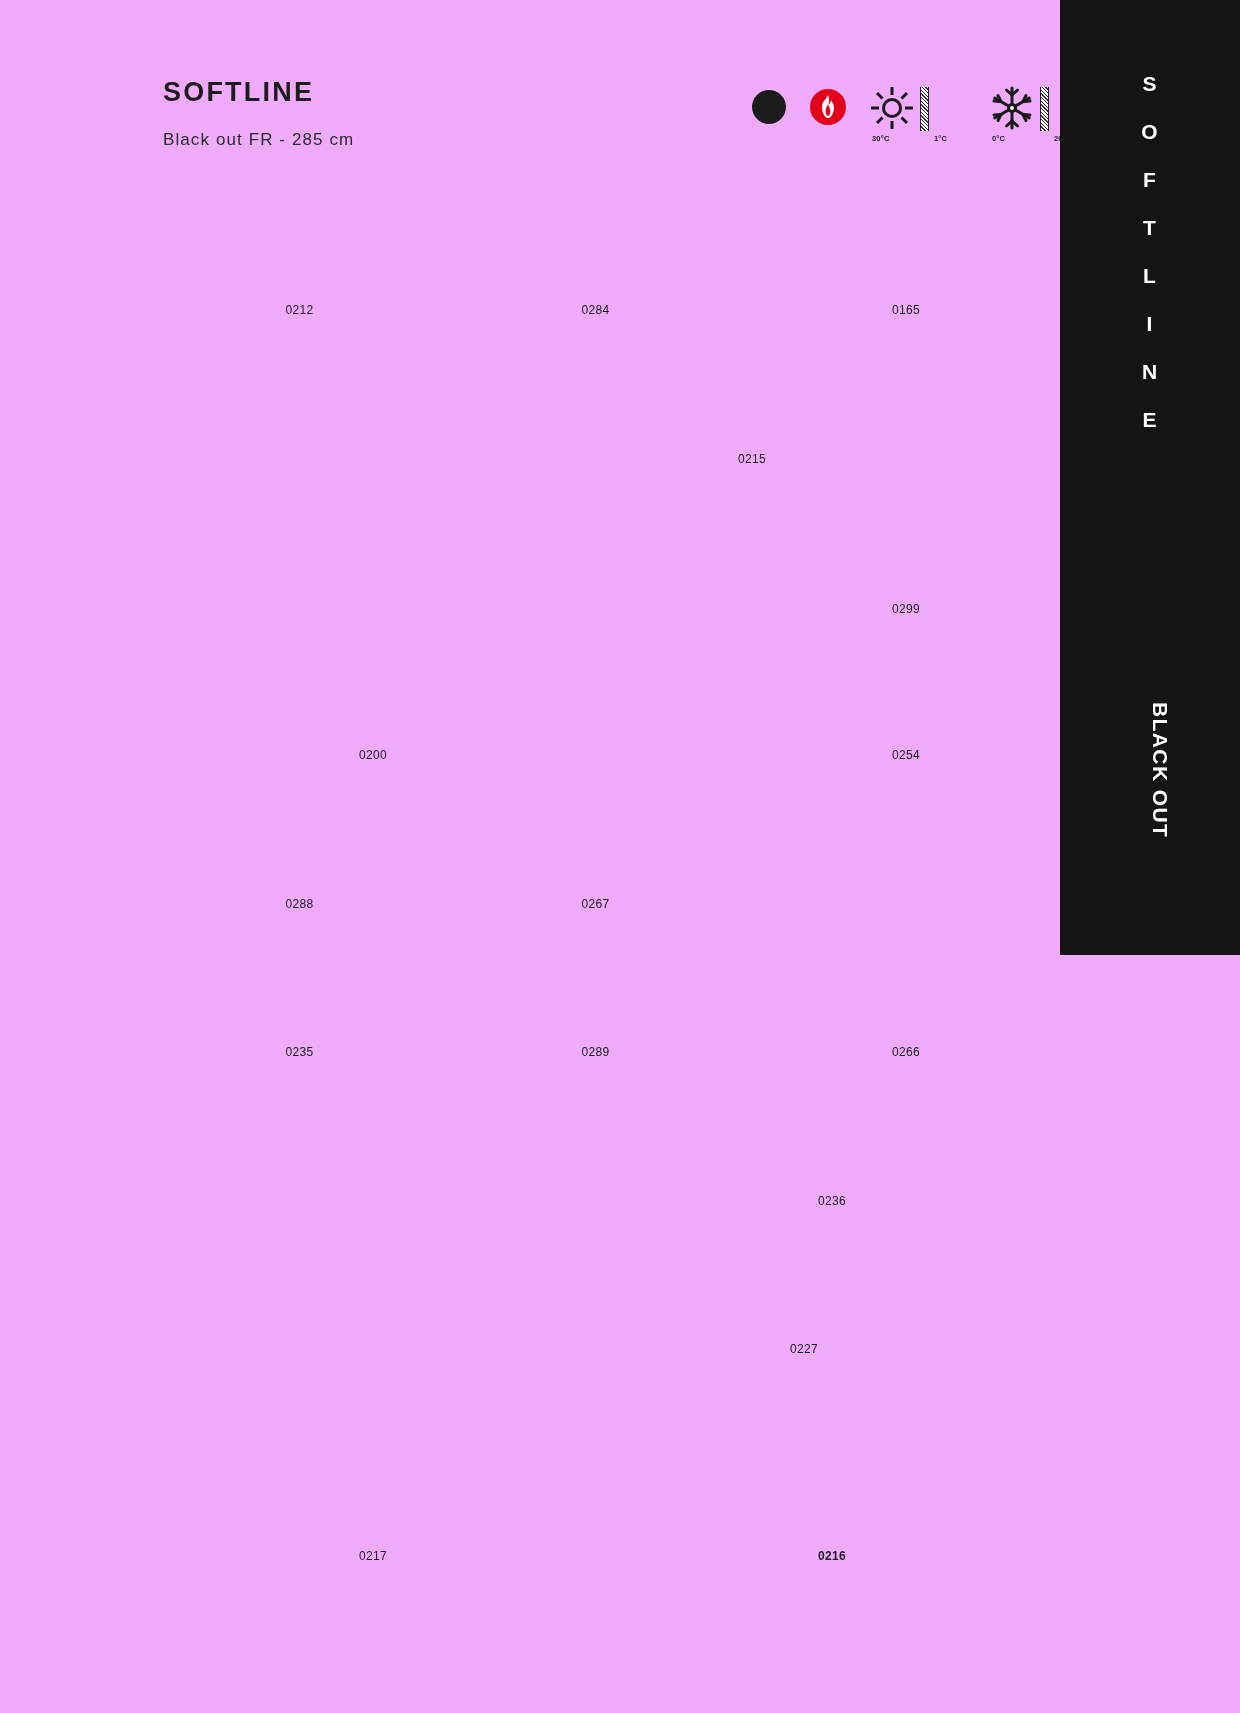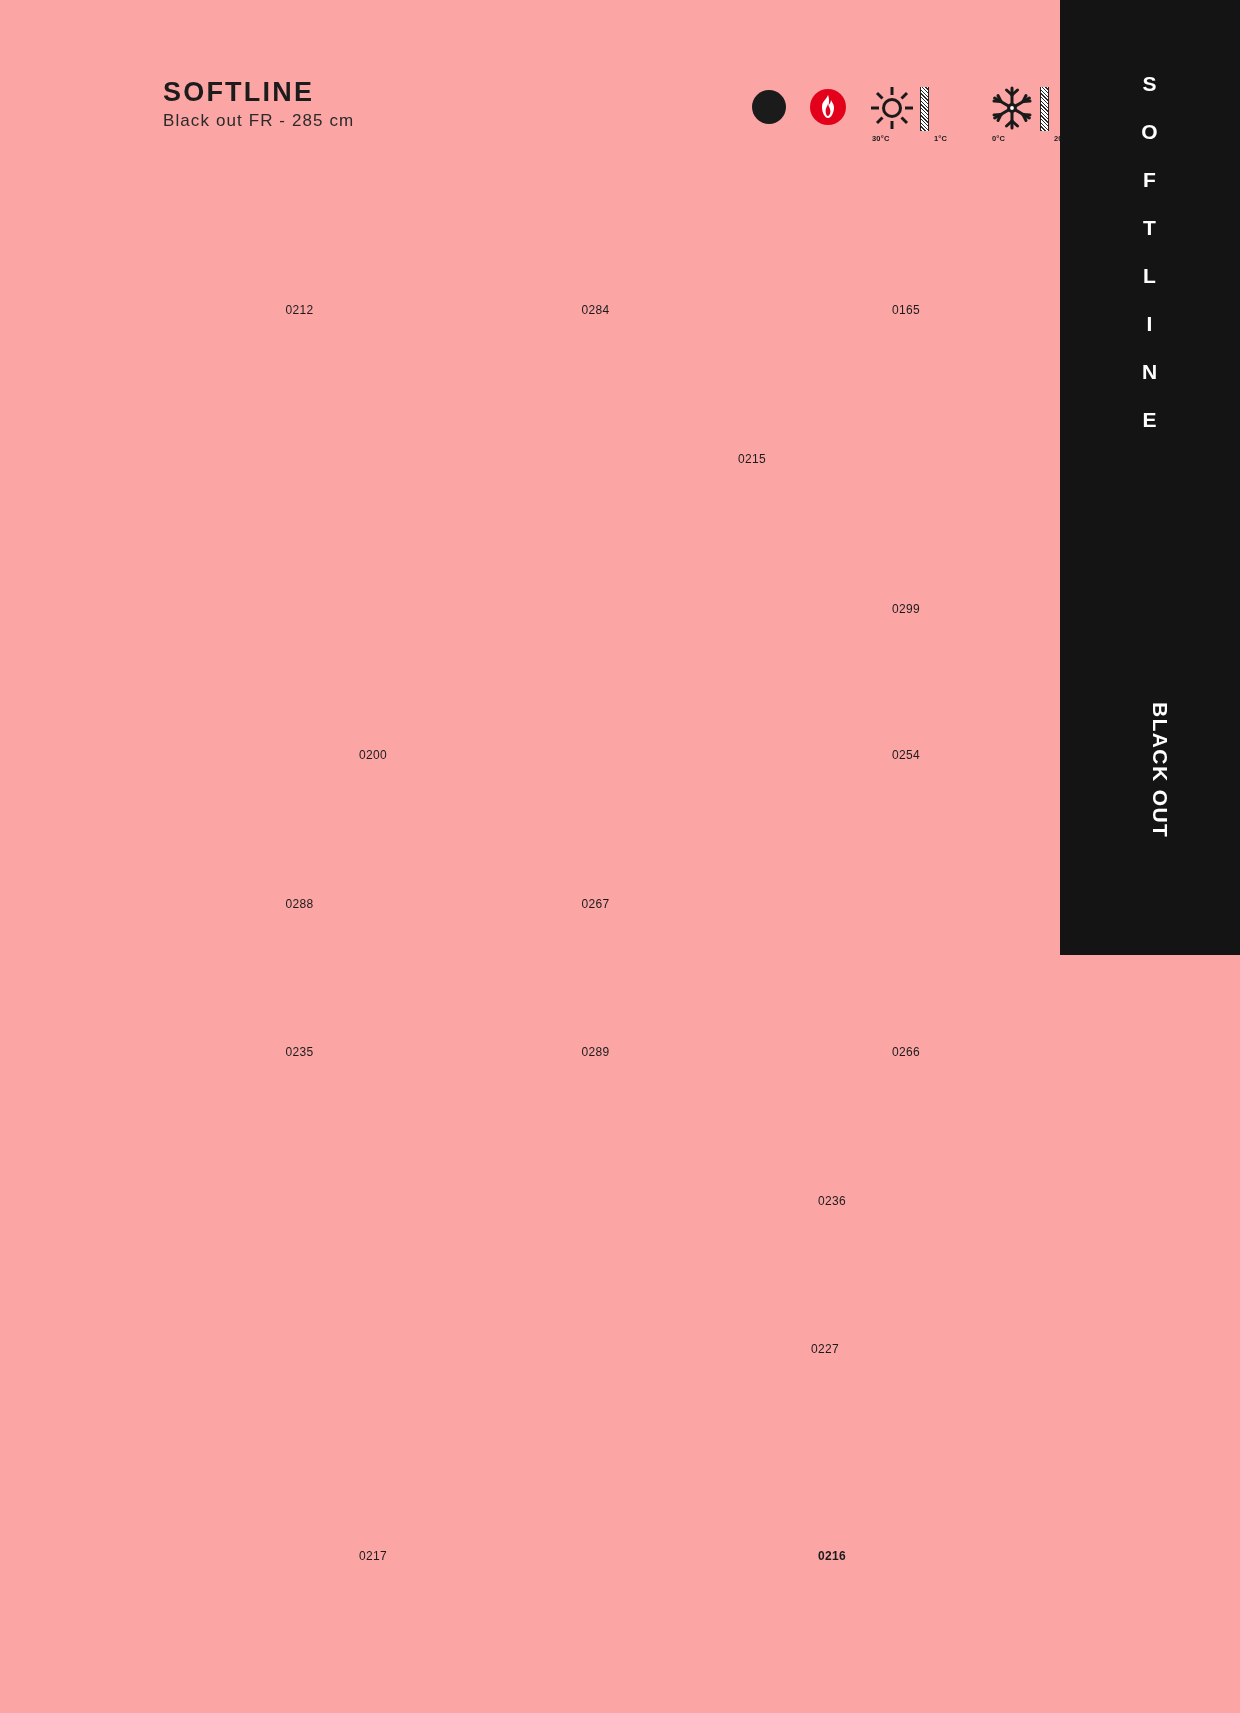--- a/index.html
+++ b/index.html
@@ -12,21 +12,21 @@
     height: 1713px;
     position: relative;
     font-family: "Liberation Sans", sans-serif;
     overflow: hidden;
   }
 
   
   #page {
     position: absolute;
     inset: 0;
-    background: #fca5a5;
+    background: #f0abfc;
   }
 
   
   #header-block {
     position: absolute;
     left: 163px;
     top: 78px;
   }
   #collection-title {
     font-size: 27px;
@@ -34,21 +34,21 @@
     letter-spacing: 2.2px;
     color: #1c1c1c;
     line-height: 1.1;
     white-space: nowrap;
   }
   #collection-subtitle {
     font-size: 17px;
     font-weight: normal;
     letter-spacing: 1.1px;
     color: #2a2a2a;
-    margin-top: 3px;
+    margin-top: 22px;
     white-space: nowrap;
   }
 
   
   #symbol-strip {
     position: absolute;
     left: 752px;
     top: 86px;
     height: 60px;
     display: flex;
@@ -395,21 +395,21 @@
         </div>
       </div>
       <div class="swatch-label" style="position: absolute; left: 612px; width: 440px; top: 1194px;">0236</div>
       <div class="swatch" style="left: 612px; top: 1218px; width: 440px; height: 120px;">
         <div class="swatch-fabric">
           <div class="zig" style="--c: #681f22; clip-path: polygon(0% 5.833%, 3.226% 0%, 6.452% 5.833%, 9.677% 0%, 12.903% 5.833%, 16.129% 0%, 19.355% 5.833%, 22.581% 0%, 25.806% 5.833%, 29.032% 0%, 32.258% 5.833%, 35.484% 0%, 38.71% 5.833%, 41.935% 0%, 45.161% 5.833%, 48.387% 0%, 51.613% 5.833%, 54.839% 0%, 58.065% 5.833%, 61.29% 0%, 64.516% 5.833%, 67.742% 0%, 70.968% 5.833%, 74.194% 0%, 77.419% 5.833%, 80.645% 0%, 83.871% 5.833%, 87.097% 0%, 90.323% 5.833%, 93.548% 0%, 96.774% 5.833%, 100% 0%, 100% 11.111%, 98.409% 22.222%, 100% 33.333%, 98.409% 44.444%, 100% 55.556%, 98.409% 66.667%, 100% 77.778%, 98.409% 88.889%, 100% 100%, 96.774% 100%, 93.548% 94.167%, 90.323% 100%, 87.097% 94.167%, 83.871% 100%, 80.645% 94.167%, 77.419% 100%, 74.194% 94.167%, 70.968% 100%, 67.742% 94.167%, 64.516% 100%, 61.29% 94.167%, 58.065% 100%, 54.839% 94.167%, 51.613% 100%, 48.387% 94.167%, 45.161% 100%, 41.935% 94.167%, 38.71% 100%, 35.484% 94.167%, 32.258% 100%, 29.032% 94.167%, 25.806% 100%, 22.581% 94.167%, 19.355% 100%, 16.129% 94.167%, 12.903% 100%, 9.677% 94.167%, 6.452% 100%, 3.226% 94.167%, 0% 100%, 0% 88.889%, 1.591% 77.778%, 0% 66.667%, 1.591% 55.556%, 0% 44.444%, 1.591% 33.333%, 0% 22.222%, 1.591% 11.111%);">
             <div class="noise"></div>
           </div>
         </div>
       </div>
-      <div class="swatch-label" style="position: absolute; left: 605px; width: 440px; top: 1342px;">0227</div>
+      <div class="swatch-label" style="position: absolute; left: 584px; width: 440px; top: 1342px;">0227</div>
       <div class="swatch" style="left: 612px; top: 1366px; width: 440px; height: 120px;">
         <div class="swatch-fabric">
           <div class="zig" style="--c: #8e8e8e; clip-path: polygon(0% 5.833%, 3.226% 0%, 6.452% 5.833%, 9.677% 0%, 12.903% 5.833%, 16.129% 0%, 19.355% 5.833%, 22.581% 0%, 25.806% 5.833%, 29.032% 0%, 32.258% 5.833%, 35.484% 0%, 38.71% 5.833%, 41.935% 0%, 45.161% 5.833%, 48.387% 0%, 51.613% 5.833%, 54.839% 0%, 58.065% 5.833%, 61.29% 0%, 64.516% 5.833%, 67.742% 0%, 70.968% 5.833%, 74.194% 0%, 77.419% 5.833%, 80.645% 0%, 83.871% 5.833%, 87.097% 0%, 90.323% 5.833%, 93.548% 0%, 96.774% 5.833%, 100% 0%, 100% 11.111%, 98.409% 22.222%, 100% 33.333%, 98.409% 44.444%, 100% 55.556%, 98.409% 66.667%, 100% 77.778%, 98.409% 88.889%, 100% 100%, 96.774% 100%, 93.548% 94.167%, 90.323% 100%, 87.097% 94.167%, 83.871% 100%, 80.645% 94.167%, 77.419% 100%, 74.194% 94.167%, 70.968% 100%, 67.742% 94.167%, 64.516% 100%, 61.29% 94.167%, 58.065% 100%, 54.839% 94.167%, 51.613% 100%, 48.387% 94.167%, 45.161% 100%, 41.935% 94.167%, 38.71% 100%, 35.484% 94.167%, 32.258% 100%, 29.032% 94.167%, 25.806% 100%, 22.581% 94.167%, 19.355% 100%, 16.129% 94.167%, 12.903% 100%, 9.677% 94.167%, 6.452% 100%, 3.226% 94.167%, 0% 100%, 0% 88.889%, 1.591% 77.778%, 0% 66.667%, 1.591% 55.556%, 0% 44.444%, 1.591% 33.333%, 0% 22.222%, 1.591% 11.111%);">
             <div class="noise"></div>
           </div>
         </div>
       </div>
       <div class="swatch-label" style="position: absolute; left: 612px; width: 440px; top: 1549px; font-weight: bold;">0216</div>
     </div>
 

